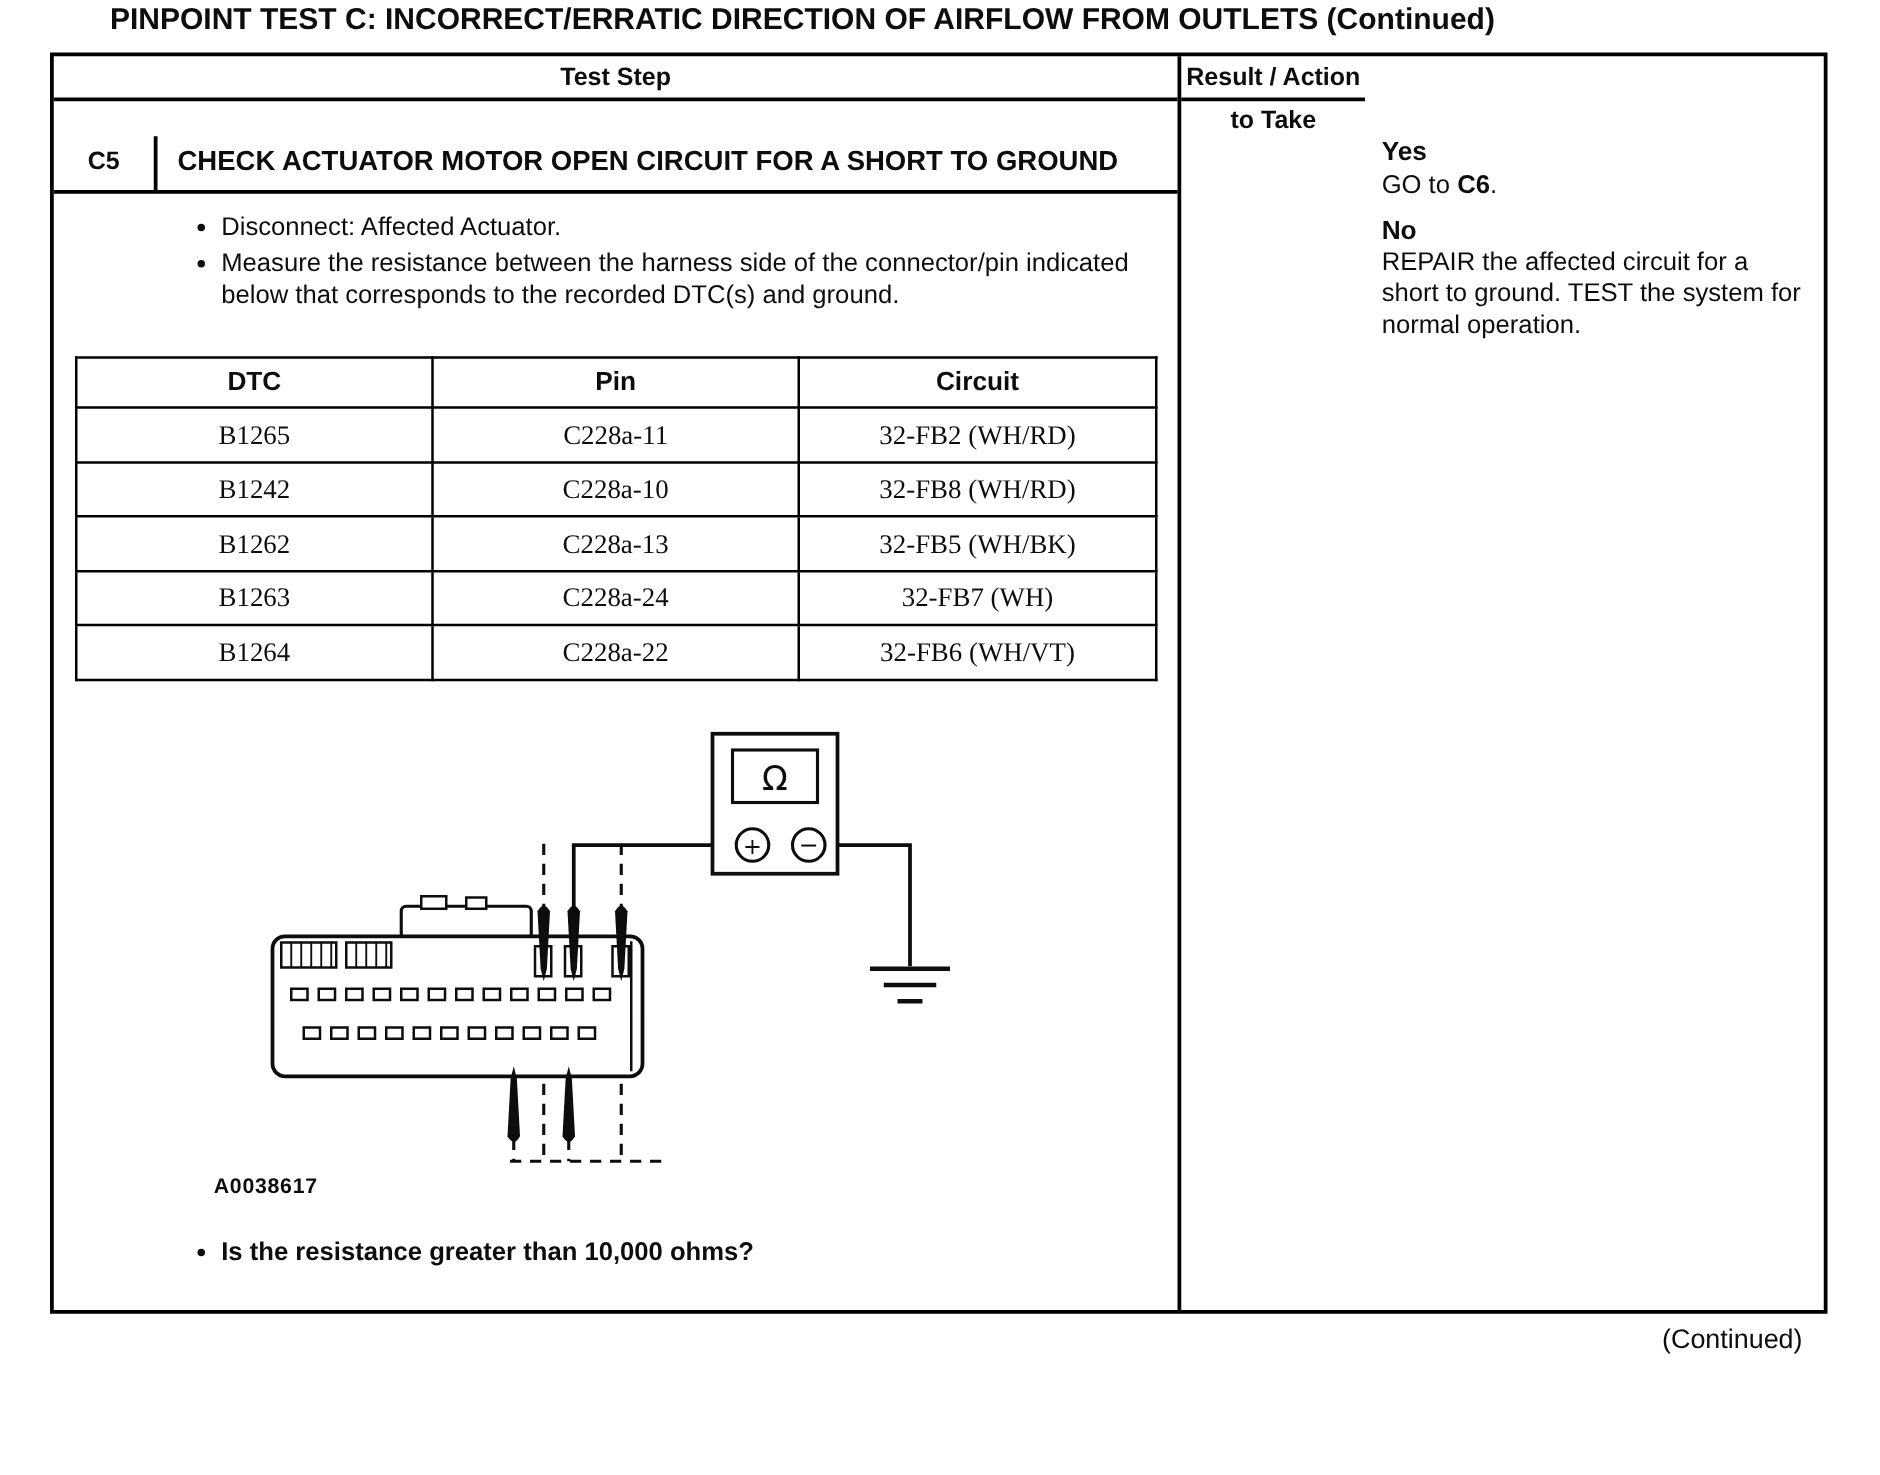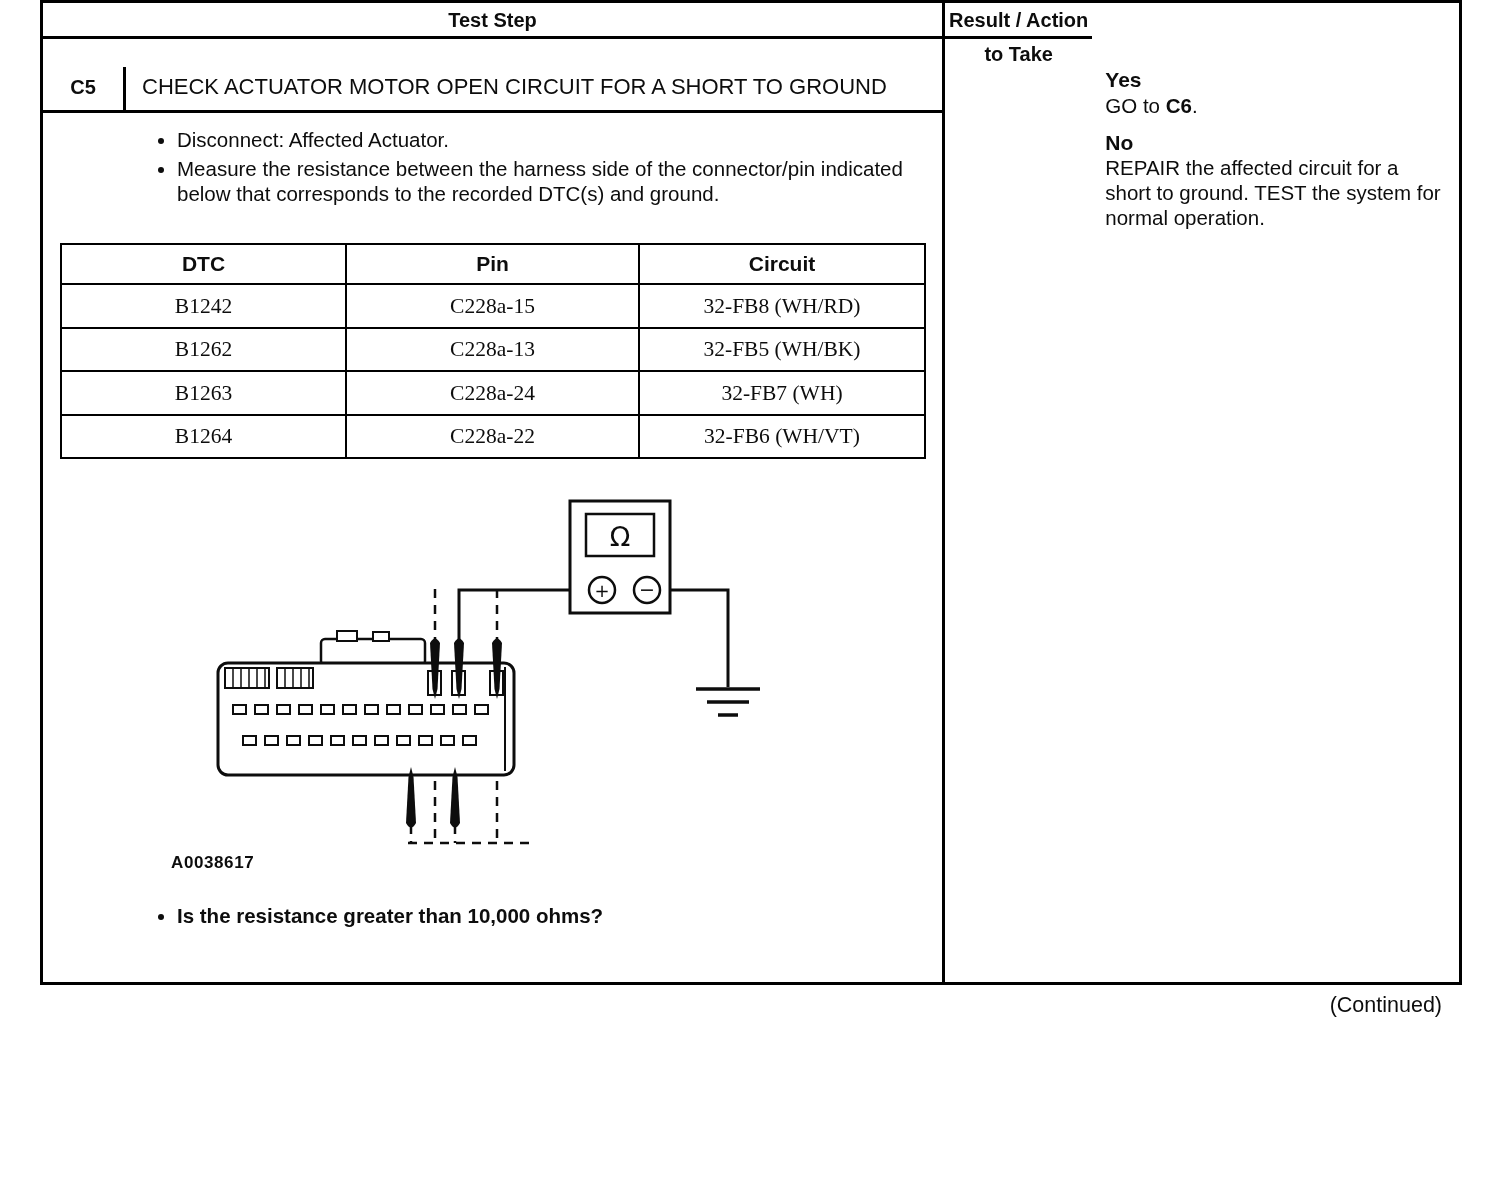--- a/index.html
+++ b/index.html
@@ -59,21 +59,21 @@
   .step-id {
     width: 83px;
     border-right: 3px solid #000;
     text-align: center;
     font-weight: bold;
     font-size: 20px;
     padding-top: 9px;
   }
   .step-title {
     flex: 1;
-    font-weight: normal;
+    font-weight: bold;
     font-size: 22px;
     line-height: 1.22;
     padding: 7px 14px 9px 16px;
     max-width: 810px;
   }
 
   .step-body { flex: 1; padding-bottom: 30px; }
 
   ul.bullets {
     margin: 14px 36px 0 0;
@@ -132,20 +132,21 @@
     margin: 8px 62px 0 0;
     text-align: right;
     font-size: 21.5px;
   }
 </style>
 </head>
 <body>
 
 <div class="page">
 
+  <h2 class="sub-heading">PINPOINT TEST  C: INCORRECT/ERRATIC DIRECTION OF AIRFLOW FROM OUTLETS (Continued)</h2>
 
   <div class="pinpoint-table">
 
     <div class="col-left">
       <div class="hdr-cell">Test Step</div>
 
       <div class="step-row">
         <div class="step-id">C5</div>
         <div class="step-title">CHECK ACTUATOR MOTOR OPEN CIRCUIT FOR A SHORT TO GROUND</div>
       </div>
@@ -165,22 +166,27 @@
             </colgroup>
           <thead>
             <tr>
               <th>DTC</th>
               <th>Pin</th>
               <th>Circuit</th>
             </tr>
           </thead>
           <tbody>
             <tr>
+              <td>B1265</td>
+              <td>C228a-11</td>
+              <td>32-FB2 (WH/RD)</td>
+            </tr>
+            <tr>
               <td>B1242</td>
-              <td>C228a-15</td>
+              <td>C228a-10</td>
               <td>32-FB8 (WH/RD)</td>
             </tr>
             <tr>
               <td>B1262</td>
               <td>C228a-13</td>
               <td>32-FB5 (WH/BK)</td>
             </tr>
             <tr>
               <td>B1263</td>
               <td>C228a-24</td>

